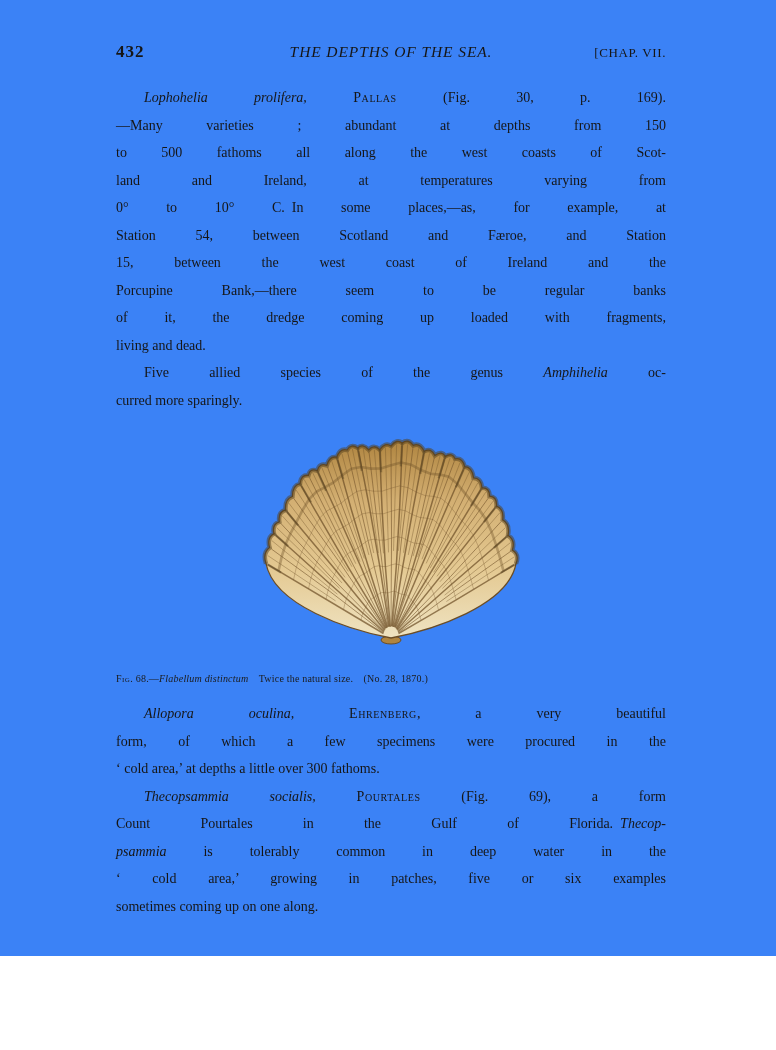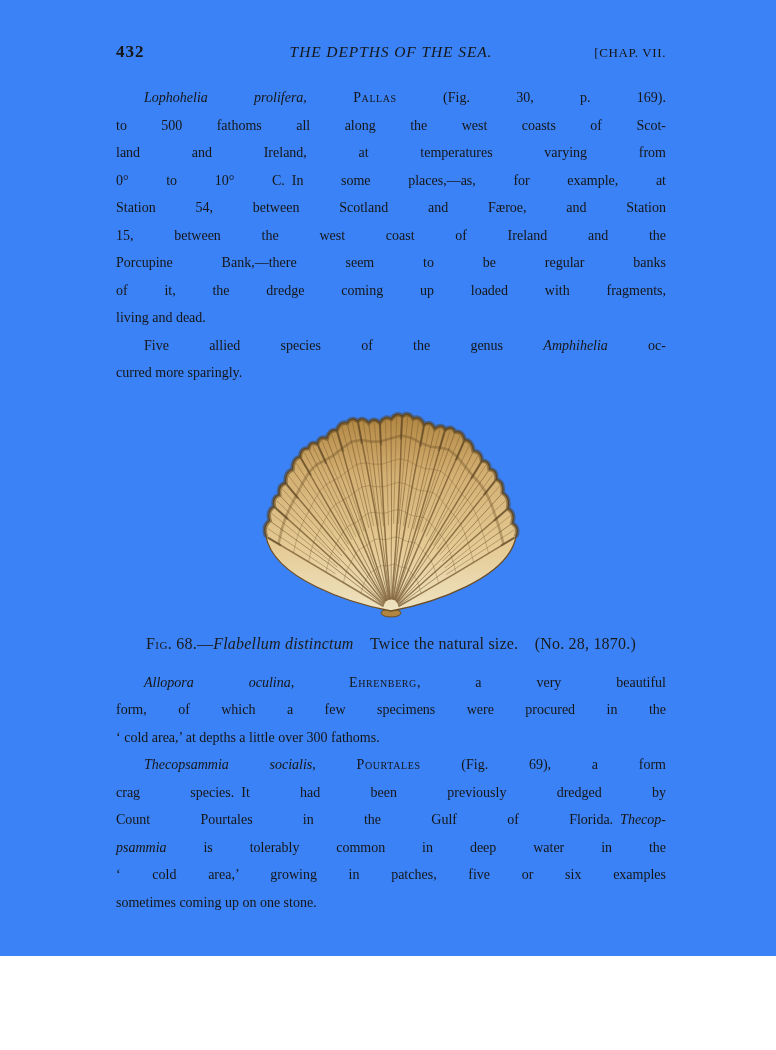--- a/index.html
+++ b/index.html
@@ -16,38 +16,39 @@
   .bodytext{font-size:14px;line-height:27.5px}
   .line{text-align:justify;text-align-last:justify;-moz-text-align-last:justify}
   .line.last{text-align-last:left;-moz-text-align-last:left}
   .line.first{text-indent:28px}
   .seg-r{font-style:normal}
   .seg-i{font-style:italic}
   .seg-c{font-variant:small-caps;letter-spacing:.6px}
 
   .figure{margin-top:12px;text-align:center}
   .figure svg{display:inline-block}
-  .caption{margin-top:12px;margin-bottom:16px;text-align:center;font-size:16px;letter-spacing:.2px;color:#1b1b1b}
+  .caption{margin-top:23px;margin-bottom:16px;text-align:left;font-size:10px;letter-spacing:.2px;color:#1b1b1b}
   .caption .seg-c{letter-spacing:.4px}
 </style>
 </head>
 <body>
 
 <div class="page">
   <div class="content">
 
     <div class="header">
       <span class="page-num">432</span>
       <span class="head-title">THE DEPTHS OF THE SEA.</span>
       <span class="head-chap">[CHAP. VII.</span>
     </div>
 
     <div class="bodytext">
         <div class="paragraph">
           <div class="line first"><span class="seg-i">Lophohelia prolifera,</span><span class="seg-r"> </span><span class="seg-c">Pallas</span><span class="seg-r"> (Fig. 30, p. 169).</span></div>
+          <div class="line"><span class="seg-r">—Many varieties ; abundant at depths from 150</span></div>
           <div class="line"><span class="seg-r">to 500 fathoms all along the west coasts of Scot-</span></div>
           <div class="line"><span class="seg-r">land and Ireland, at temperatures varying from</span></div>
           <div class="line"><span class="seg-r">0° to 10° C. In some places,—as, for example, at</span></div>
           <div class="line"><span class="seg-r">Station 54, between Scotland and Færoe, and Station</span></div>
           <div class="line"><span class="seg-r">15, between the west coast of Ireland and the</span></div>
           <div class="line"><span class="seg-r">Porcupine Bank,—there seem to be regular banks</span></div>
           <div class="line"><span class="seg-r">of it, the dredge coming up loaded with fragments,</span></div>
           <div class="line last"><span class="seg-r">living and dead.</span></div>
         </div>
         <div class="paragraph">
@@ -157,22 +158,21 @@
     </figure>
 
     <div class="bodytext">
         <div class="paragraph">
           <div class="line first"><span class="seg-i">Allopora oculina,</span><span class="seg-r"> </span><span class="seg-c">Ehrenberg</span><span class="seg-r">, a very beautiful</span></div>
           <div class="line"><span class="seg-r">form, of which a few specimens were procured in the</span></div>
           <div class="line last"><span class="seg-r">‘ cold area,’ at depths a little over 300 fathoms.</span></div>
         </div>
         <div class="paragraph">
           <div class="line first"><span class="seg-i">Thecopsammia socialis,</span><span class="seg-r"> </span><span class="seg-c">Pourtales</span><span class="seg-r"> (Fig. 69), a form</span></div>
-          <div class="line"><span class="seg-r">crag species. It had been previously dredged by</span></div>
           <div class="line"><span class="seg-r">Count Pourtales in the Gulf of Florida. </span><span class="seg-i">Thecop-</span></div>
           <div class="line"><span class="seg-i">psammia</span><span class="seg-r"> is tolerably common in deep water in the</span></div>
           <div class="line"><span class="seg-r">‘ cold area,’ growing in patches, five or six examples</span></div>
-          <div class="line last"><span class="seg-r">sometimes coming up on one stone.</span></div>
+          <div class="line last"><span class="seg-r">sometimes coming up on one along.</span></div>
         </div>
       </div>
 
   </div>
 </div>
 
 </body></html>

